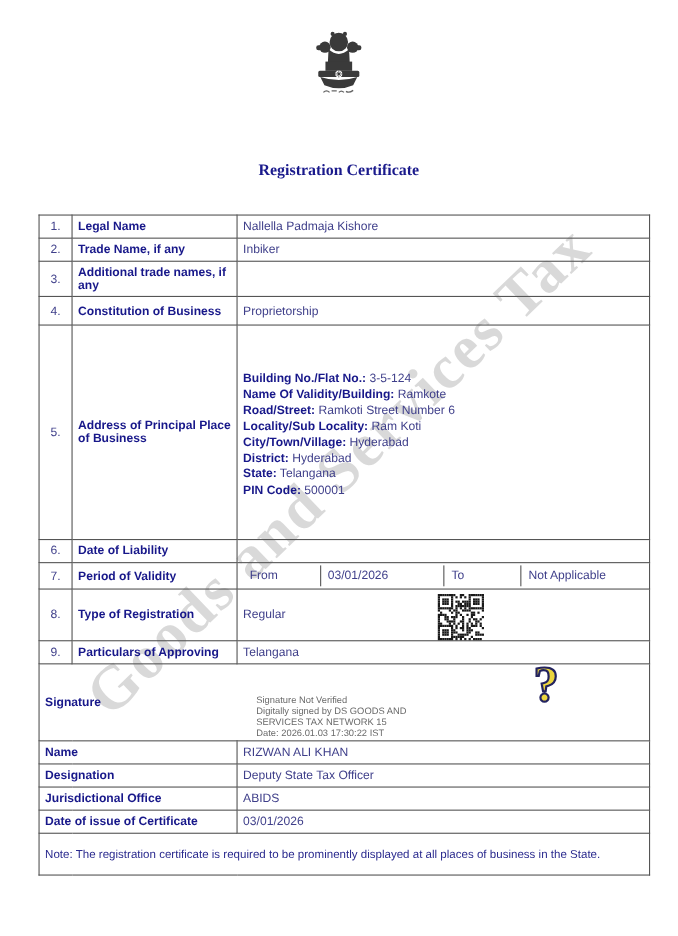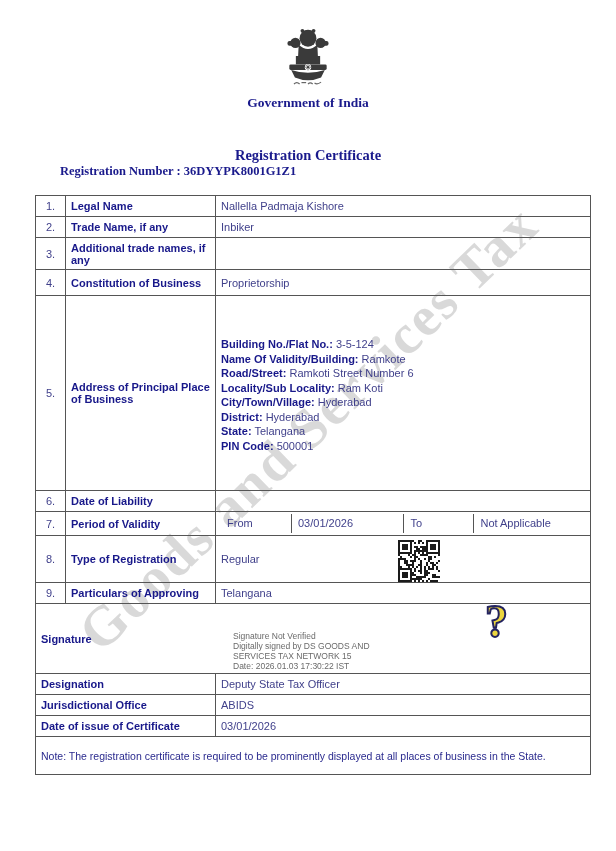--- a/index.html
+++ b/index.html
@@ -122,23 +122,21 @@
         <g stroke="#666" stroke-width="1.3" fill="none">
           <path d="M15 64 q3 -3 6 0"></path>
           <path d="M23 62.5 h5"></path>
           <path d="M30 64 q2.5 -2.5 5 0"></path>
           <path d="M37 63 q3 2 7 -1"></path>
         </g>
       </svg>
     </span>
   </div>
 
-  <div class="hdr h-gov">Government of India</div>
   <div class="hdr h-cert">Registration Certificate</div>
-  <div class="regno">Registration Number : 36DYYPK8001G1Z1</div>
 
   <table class="cert">
     <colgroup>
         <col style="width:30px">
         <col style="width:150px">
         <col style="width:375px">
       </colgroup>
 
     <tbody>
         <tr class="r1">
@@ -455,20 +453,24 @@
           <div class="s1">Signature Not Verified</div>
           <div>Digitally signed by DS GOODS AND</div>
           <div>SERVICES TAX NETWORK 15</div>
           <div>Date: 2026.01.03 17:30:22 IST</div>
           <div class="qmark">?</div>
         </div>
       </td>
     </tr>
 
     <tr class="ro">
+      <td class="lbl" colspan="2">Name</td>
+      <td class="val">RIZWAN ALI KHAN</td>
+    </tr>
+    <tr class="ro">
       <td class="lbl" colspan="2">Designation</td>
       <td class="val">Deputy State Tax Officer</td>
     </tr>
     <tr class="ro">
       <td class="lbl" colspan="2">Jurisdictional Office</td>
       <td class="val">ABIDS</td>
     </tr>
     <tr class="ro">
       <td class="lbl" colspan="2">Date of issue of Certificate</td>
       <td class="val">03/01/2026</td>

